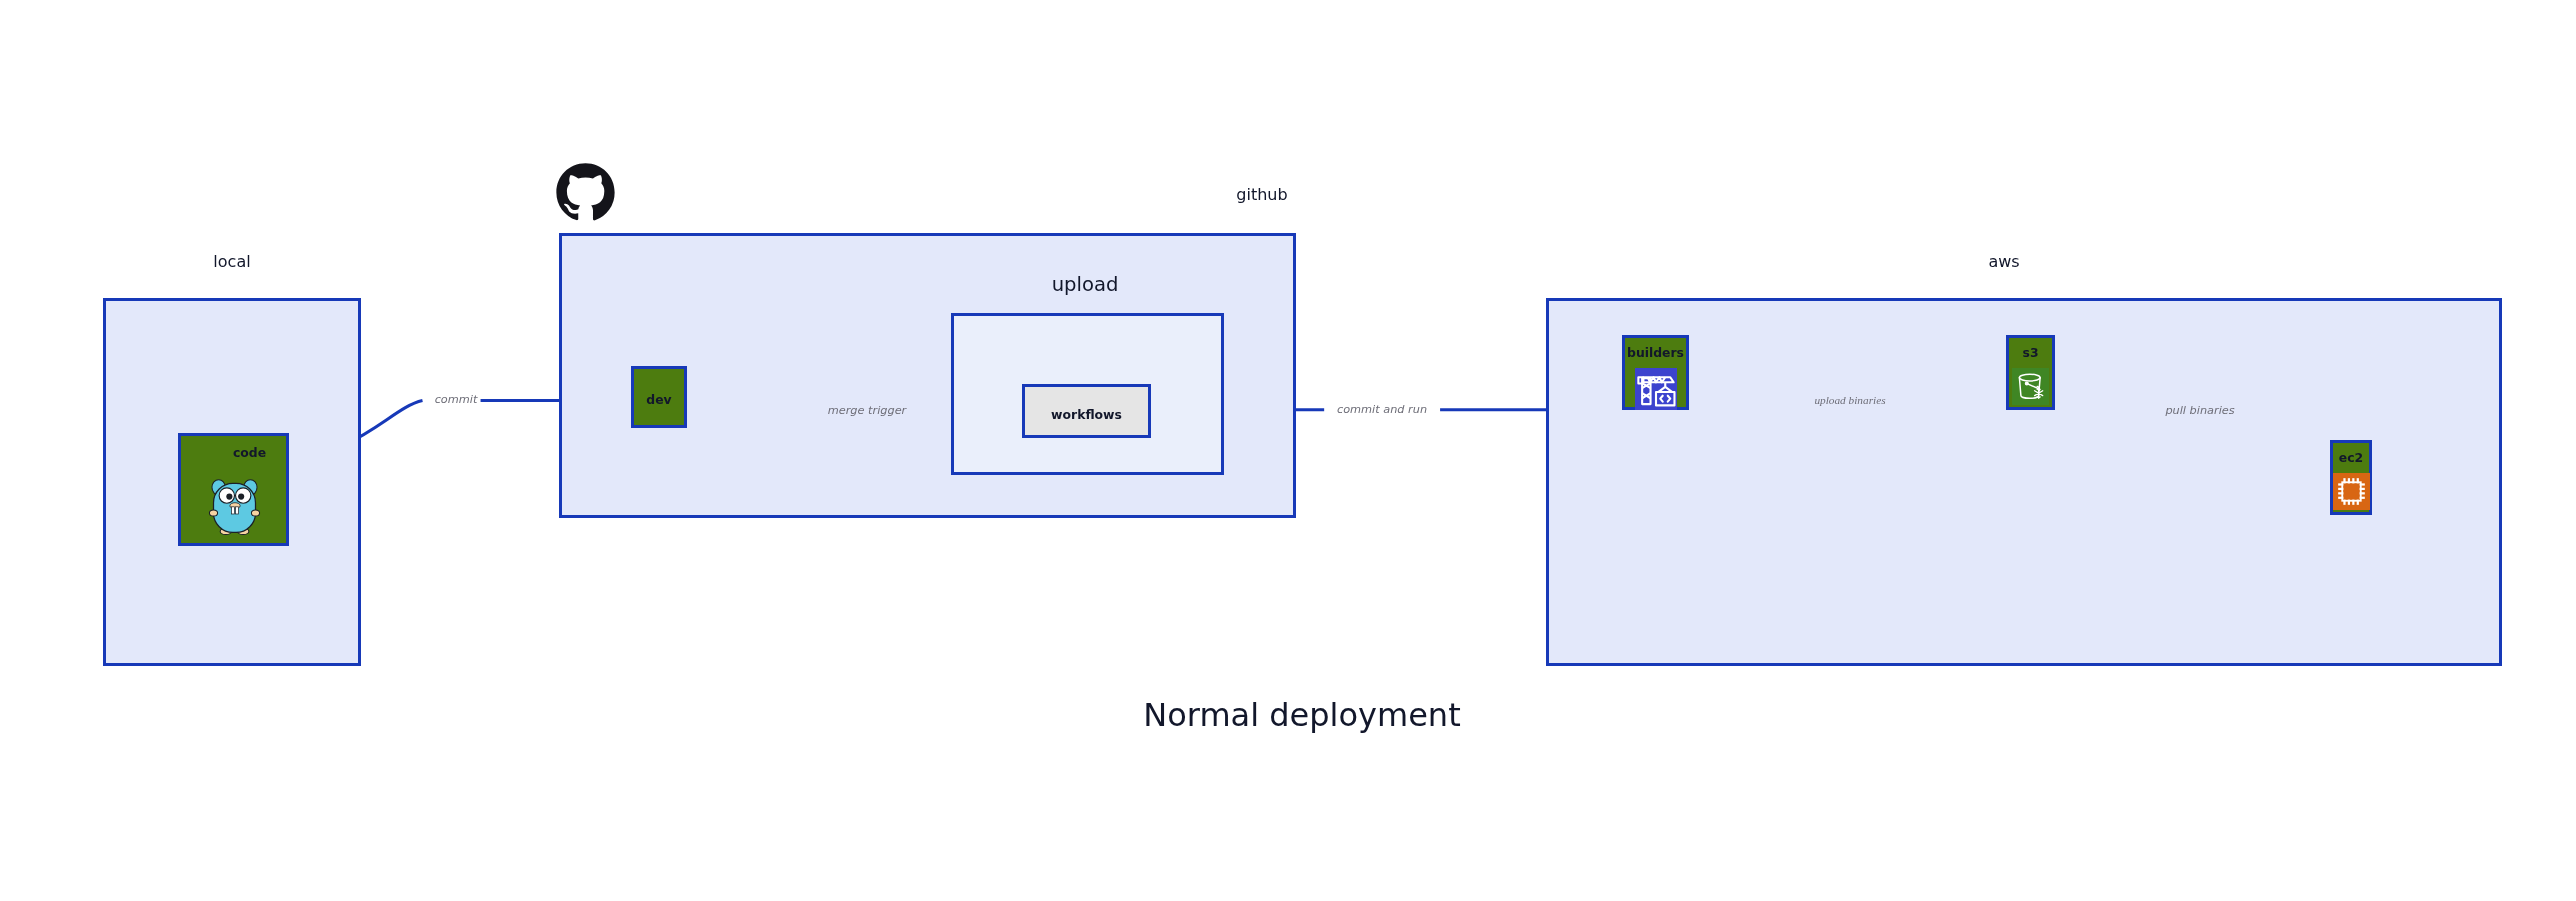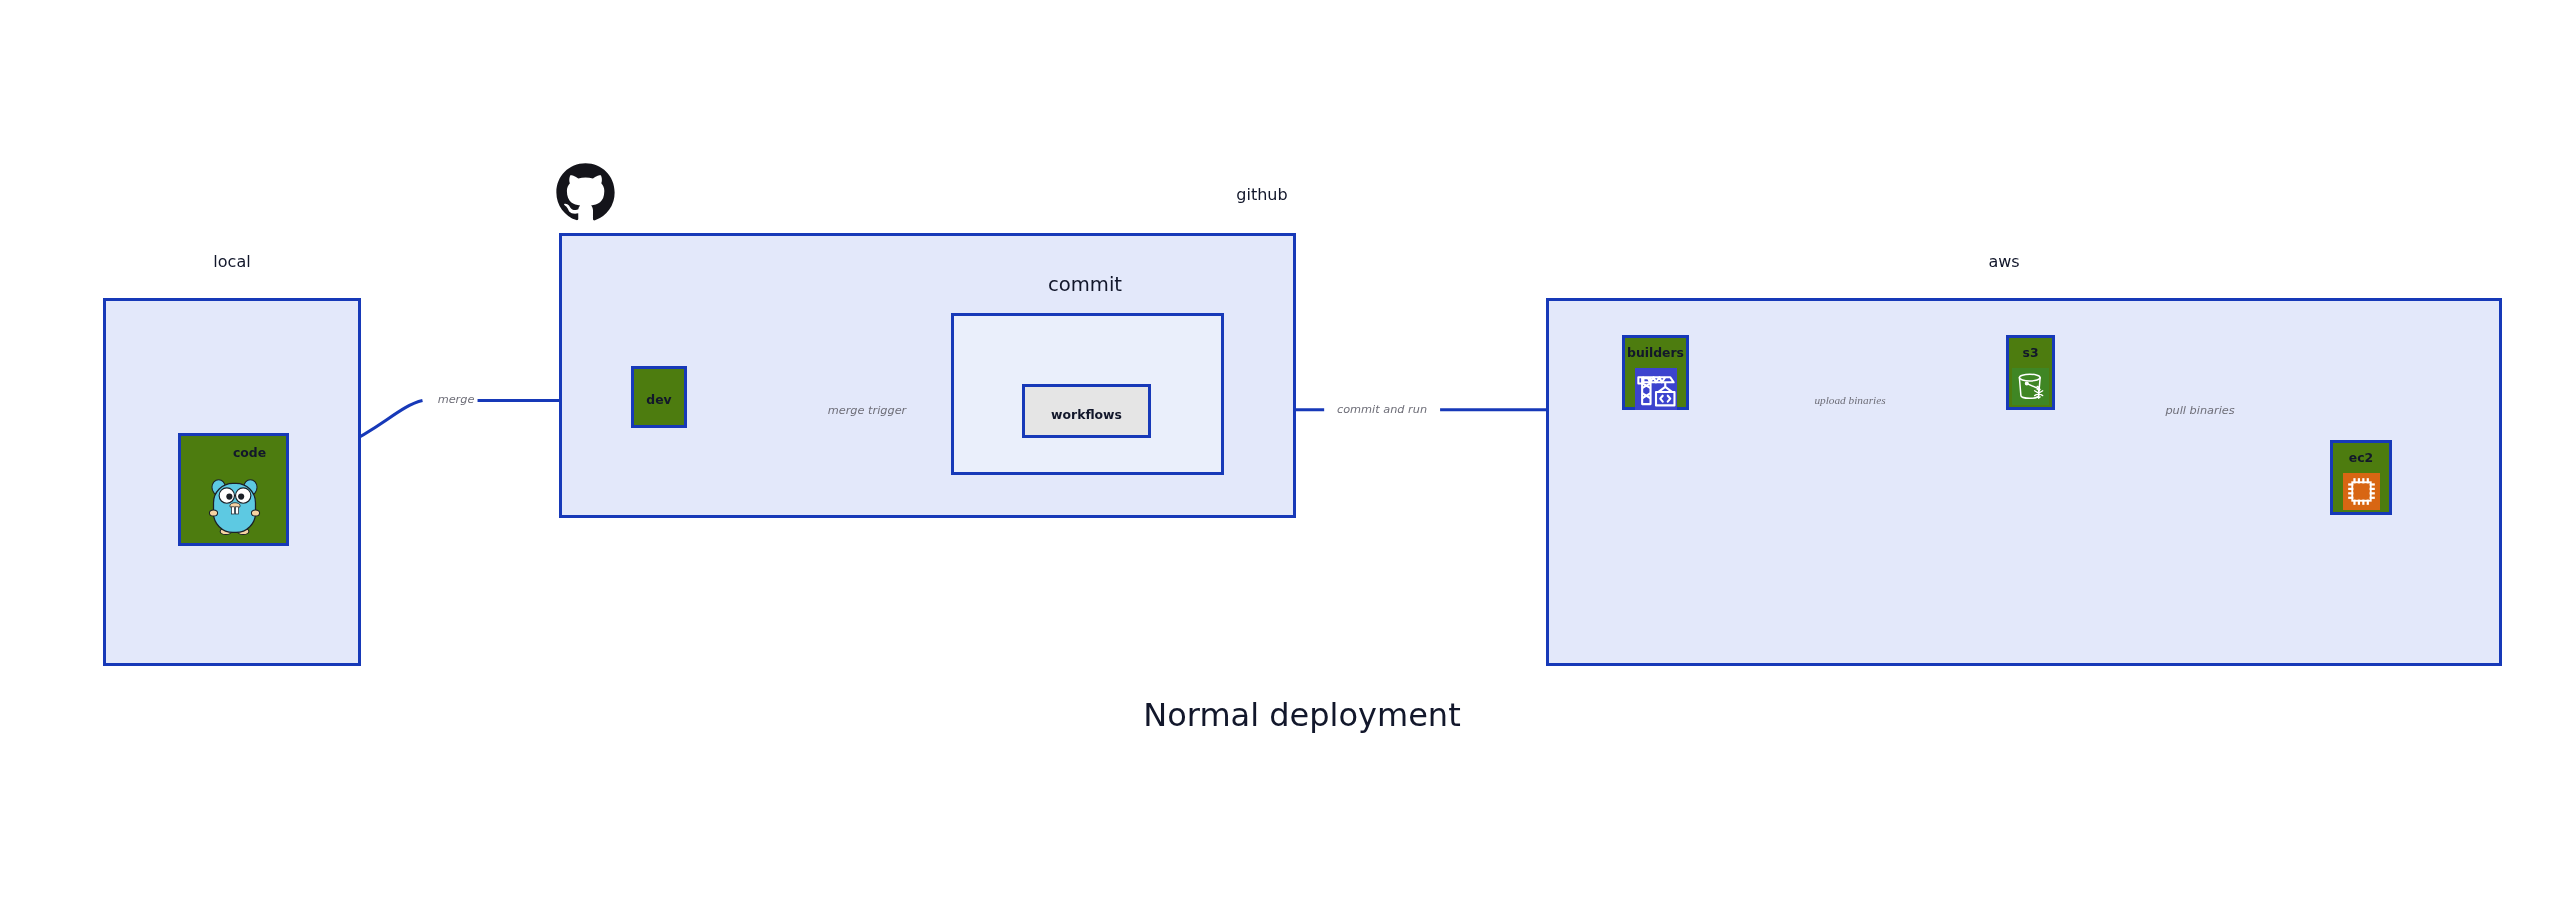--- a/index.html
+++ b/index.html
@@ -155,21 +155,21 @@
         <circle cx="66" cy="48" r="6" fill="#1B2027"></circle>
 
         <ellipse cx="54" cy="66" rx="10" ry="6" fill="#F6D2A2" stroke="#1B2027" stroke-width="1.6"></ellipse>
 
         <rect x="47" y="68" width="6" height="14" fill="#ffffff" stroke="#1B2027" stroke-width="1.4"></rect>
         <rect x="55" y="68" width="6" height="14" fill="#ffffff" stroke="#1B2027" stroke-width="1.4"></rect>
       </svg>
     </div>
   </div>
 
-  <div class="edge-label on-white" style="left:456px;top:400px;">merge</div>
+  <div class="edge-label on-white" style="left:456px;top:400px;">commit</div>
 
   <div class="icon-box" style="left:554px;top:162px;width:63px;height:63px;">
     <svg viewBox="0 0 24 24">
       <path fill="#14141A" d="M12 .5C5.73.5.9 5.34.9 11.61c0 4.9 3.18 9.06 7.59 10.53.55.1.76-.24.76-.53
         0-.26-.01-1.13-.02-2.05-3.09.67-3.74-1.3-3.74-1.3-.5-1.29-1.23-1.63-1.23-1.63-1.01-.69.08-.68.08-.68
         1.11.08 1.7 1.15 1.7 1.15.99 1.7 2.6 1.21 3.23.93.1-.72.39-1.21.7-1.49-2.47-.28-5.06-1.24-5.06-5.5
         0-1.22.43-2.21 1.15-2.99-.12-.28-.5-1.41.11-2.94 0 0 .94-.3 3.07 1.14a10.6 10.6 0 0 1 2.8-.38c.95 0
         1.91.13 2.8.38 2.13-1.44 3.07-1.14 3.07-1.14.61 1.53.23 2.66.11 2.94.72.78 1.15 1.77 1.15 2.99 0
         4.27-2.6 5.21-5.07 5.49.4.35.76 1.03.76 2.08 0 1.5-.01 2.71-.01 3.08 0 .3.2.64.77.53A11.12 11.12 0 0
         0 23.1 11.61C23.1 5.34 18.27.5 12 .5z"></path>
@@ -178,21 +178,21 @@
 
   <div class="group-title" style="left:1097px;top:185px;width:330px;">github</div>
   <div class="abs group" style="left:559px;top:233px;width:737px;height:285px;"></div>
 
   <div class="abs leaf" style="left:631px;top:366px;width:56px;height:62px;padding-left:11px;">
     <div class="leaf-label" style="top:23px;">dev</div>
   </div>
 
   <div class="edge-label on-group" style="left:867px;top:411px;">merge trigger</div>
 
-  <div class="group-title" style="left:951px;top:273px;width:268px;font-size:19.6px;">commit</div>
+  <div class="group-title" style="left:951px;top:273px;width:268px;font-size:19.6px;">upload</div>
   <div class="abs subgroup" style="left:951px;top:313px;width:273px;height:162px;"></div>
 
   <div class="abs leaf-light" style="left:1022px;top:384px;width:129px;height:54px;">
     <div class="leaf-label" style="top:19.6px;">workflows</div>
   </div>
 
   <div class="edge-label on-white" style="left:1382px;top:410px;">commit and run</div>
 
   <div class="group-title" style="left:1875px;top:252px;width:258px;">aws</div>
   <div class="abs group" style="left:1546px;top:298px;width:956px;height:368px;"></div>
@@ -239,21 +239,21 @@
             <path d="M0 -13 L0 13 M-11 -6.5 L11 6.5 M-11 6.5 L11 -6.5"></path>
             <path d="M-4 -10 L0 -13 L4 -10 M-4 10 L0 13 L4 10"></path>
           </g>
         </g>
       </svg>
     </div>
   </div>
 
   <div class="edge-label on-group" style="left:2200px;top:411px;">pull binaries</div>
 
-  <div class="abs leaf" style="left:2330px;top:440px;width:62px;height:75px;">
+  <div class="abs leaf" style="left:2330px;top:440px;width:42px;height:75px;">
     <div class="leaf-label" style="top:7.2px;">ec2</div>
     <div class="icon-box" style="left:50%;top:30px;width:37px;height:37px;margin-left:-18.5px;">
       <svg viewBox="0 0 100 100">
         <rect x="0" y="0" width="100" height="100" fill="#D86613"></rect>
         <g fill="#ffffff">
 
           <rect x="28" y="14" width="6" height="14"></rect>
             <rect x="40" y="14" width="6" height="14"></rect>
           <rect x="52" y="14" width="6" height="14"></rect>
             <rect x="64" y="14" width="6" height="14"></rect>

